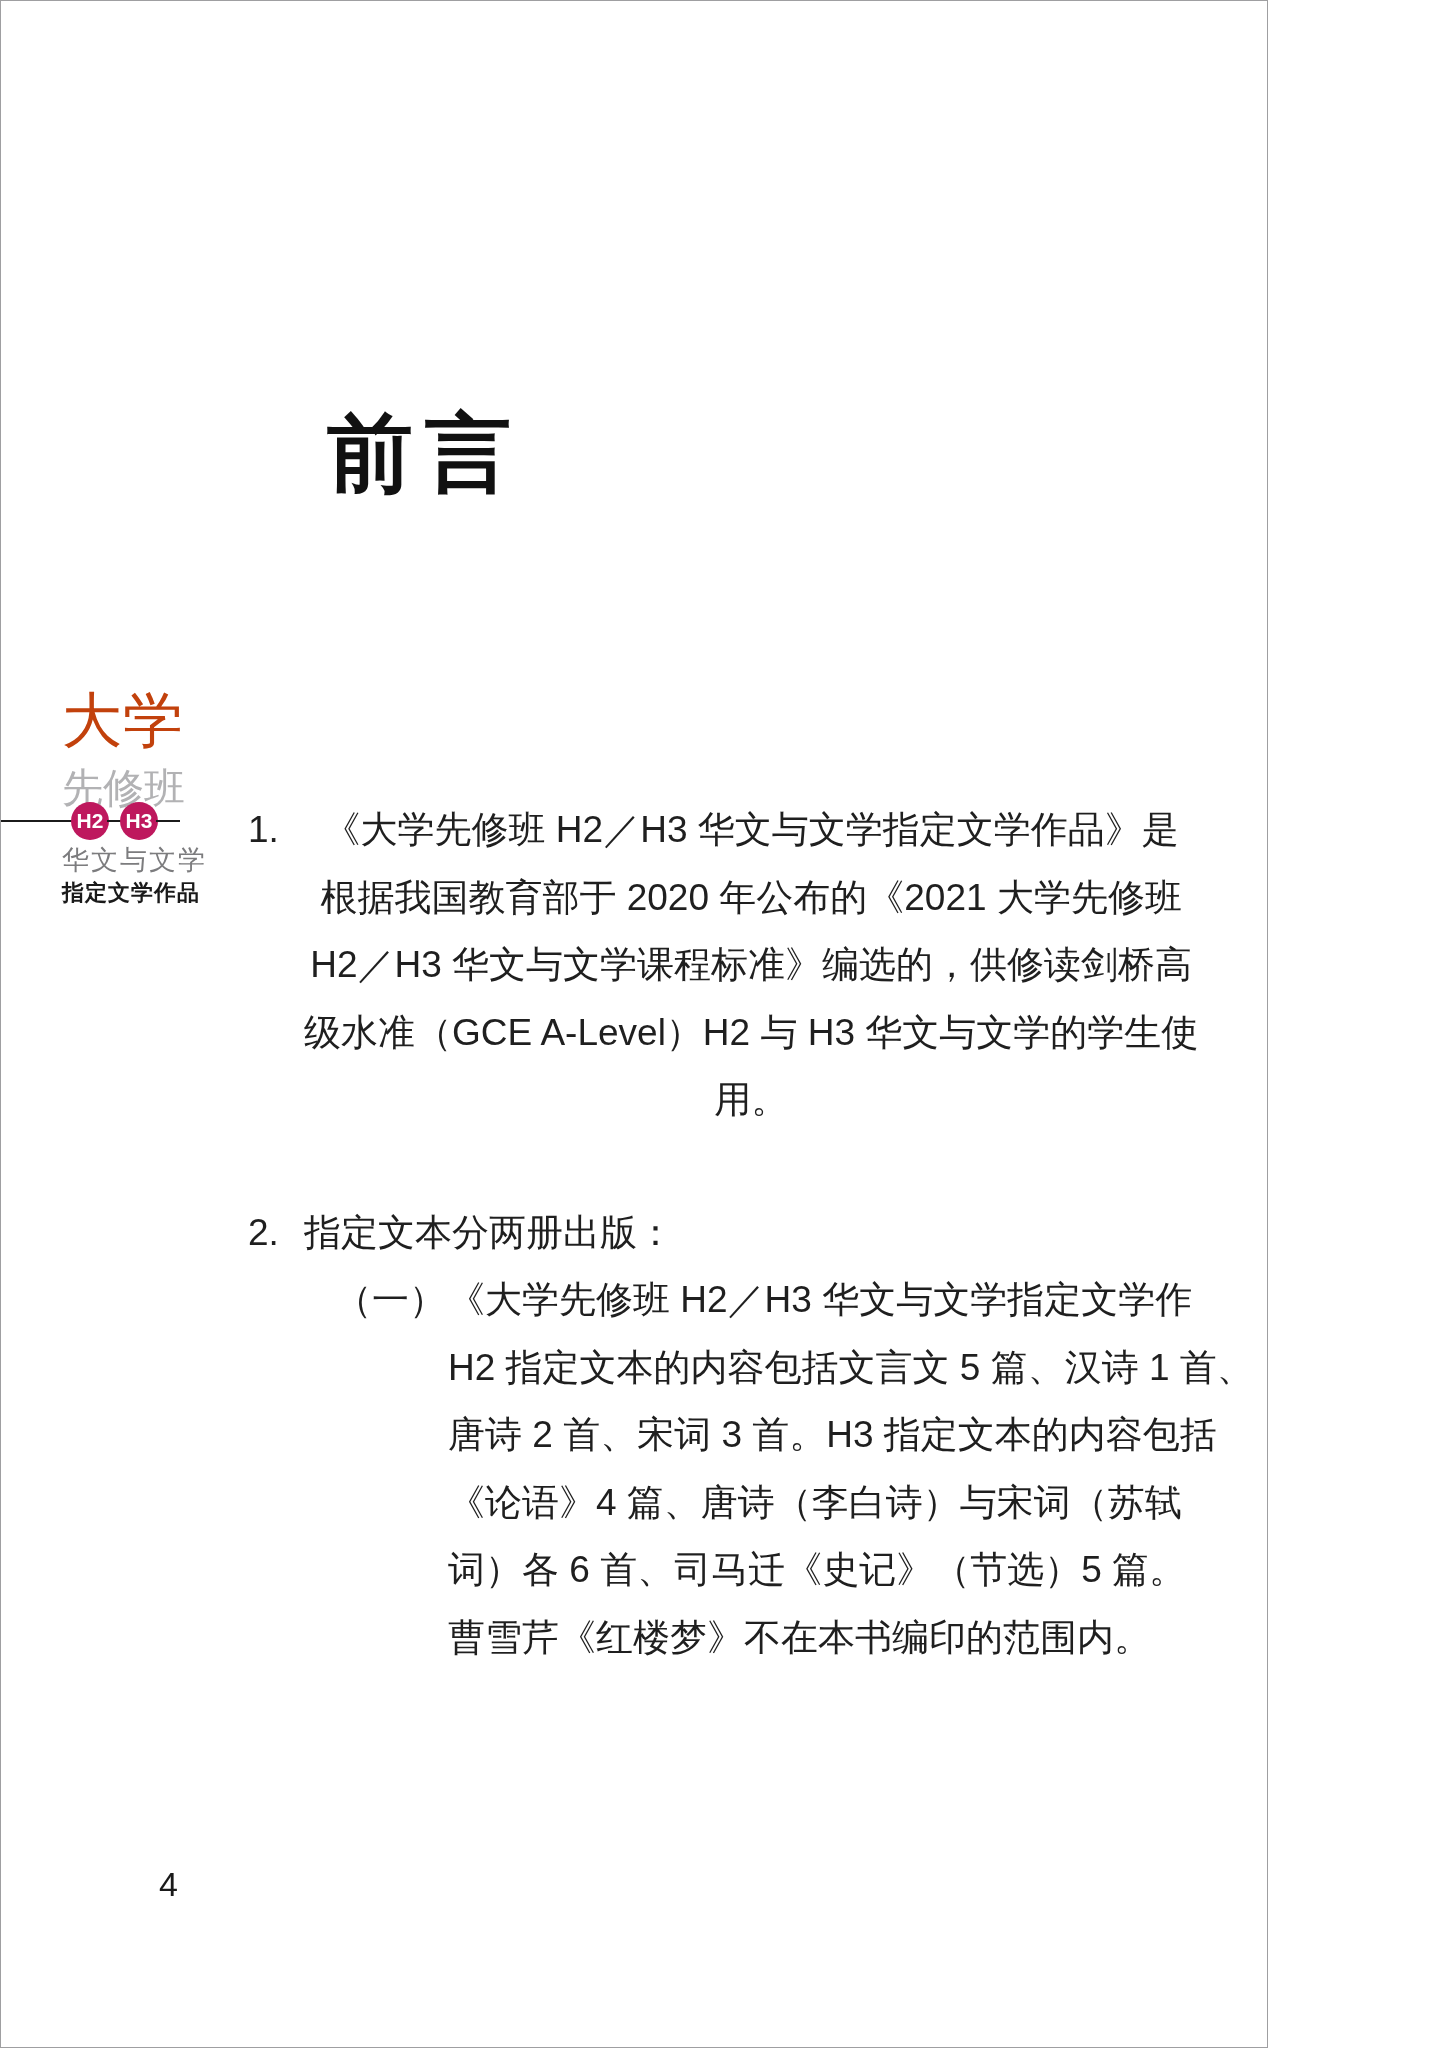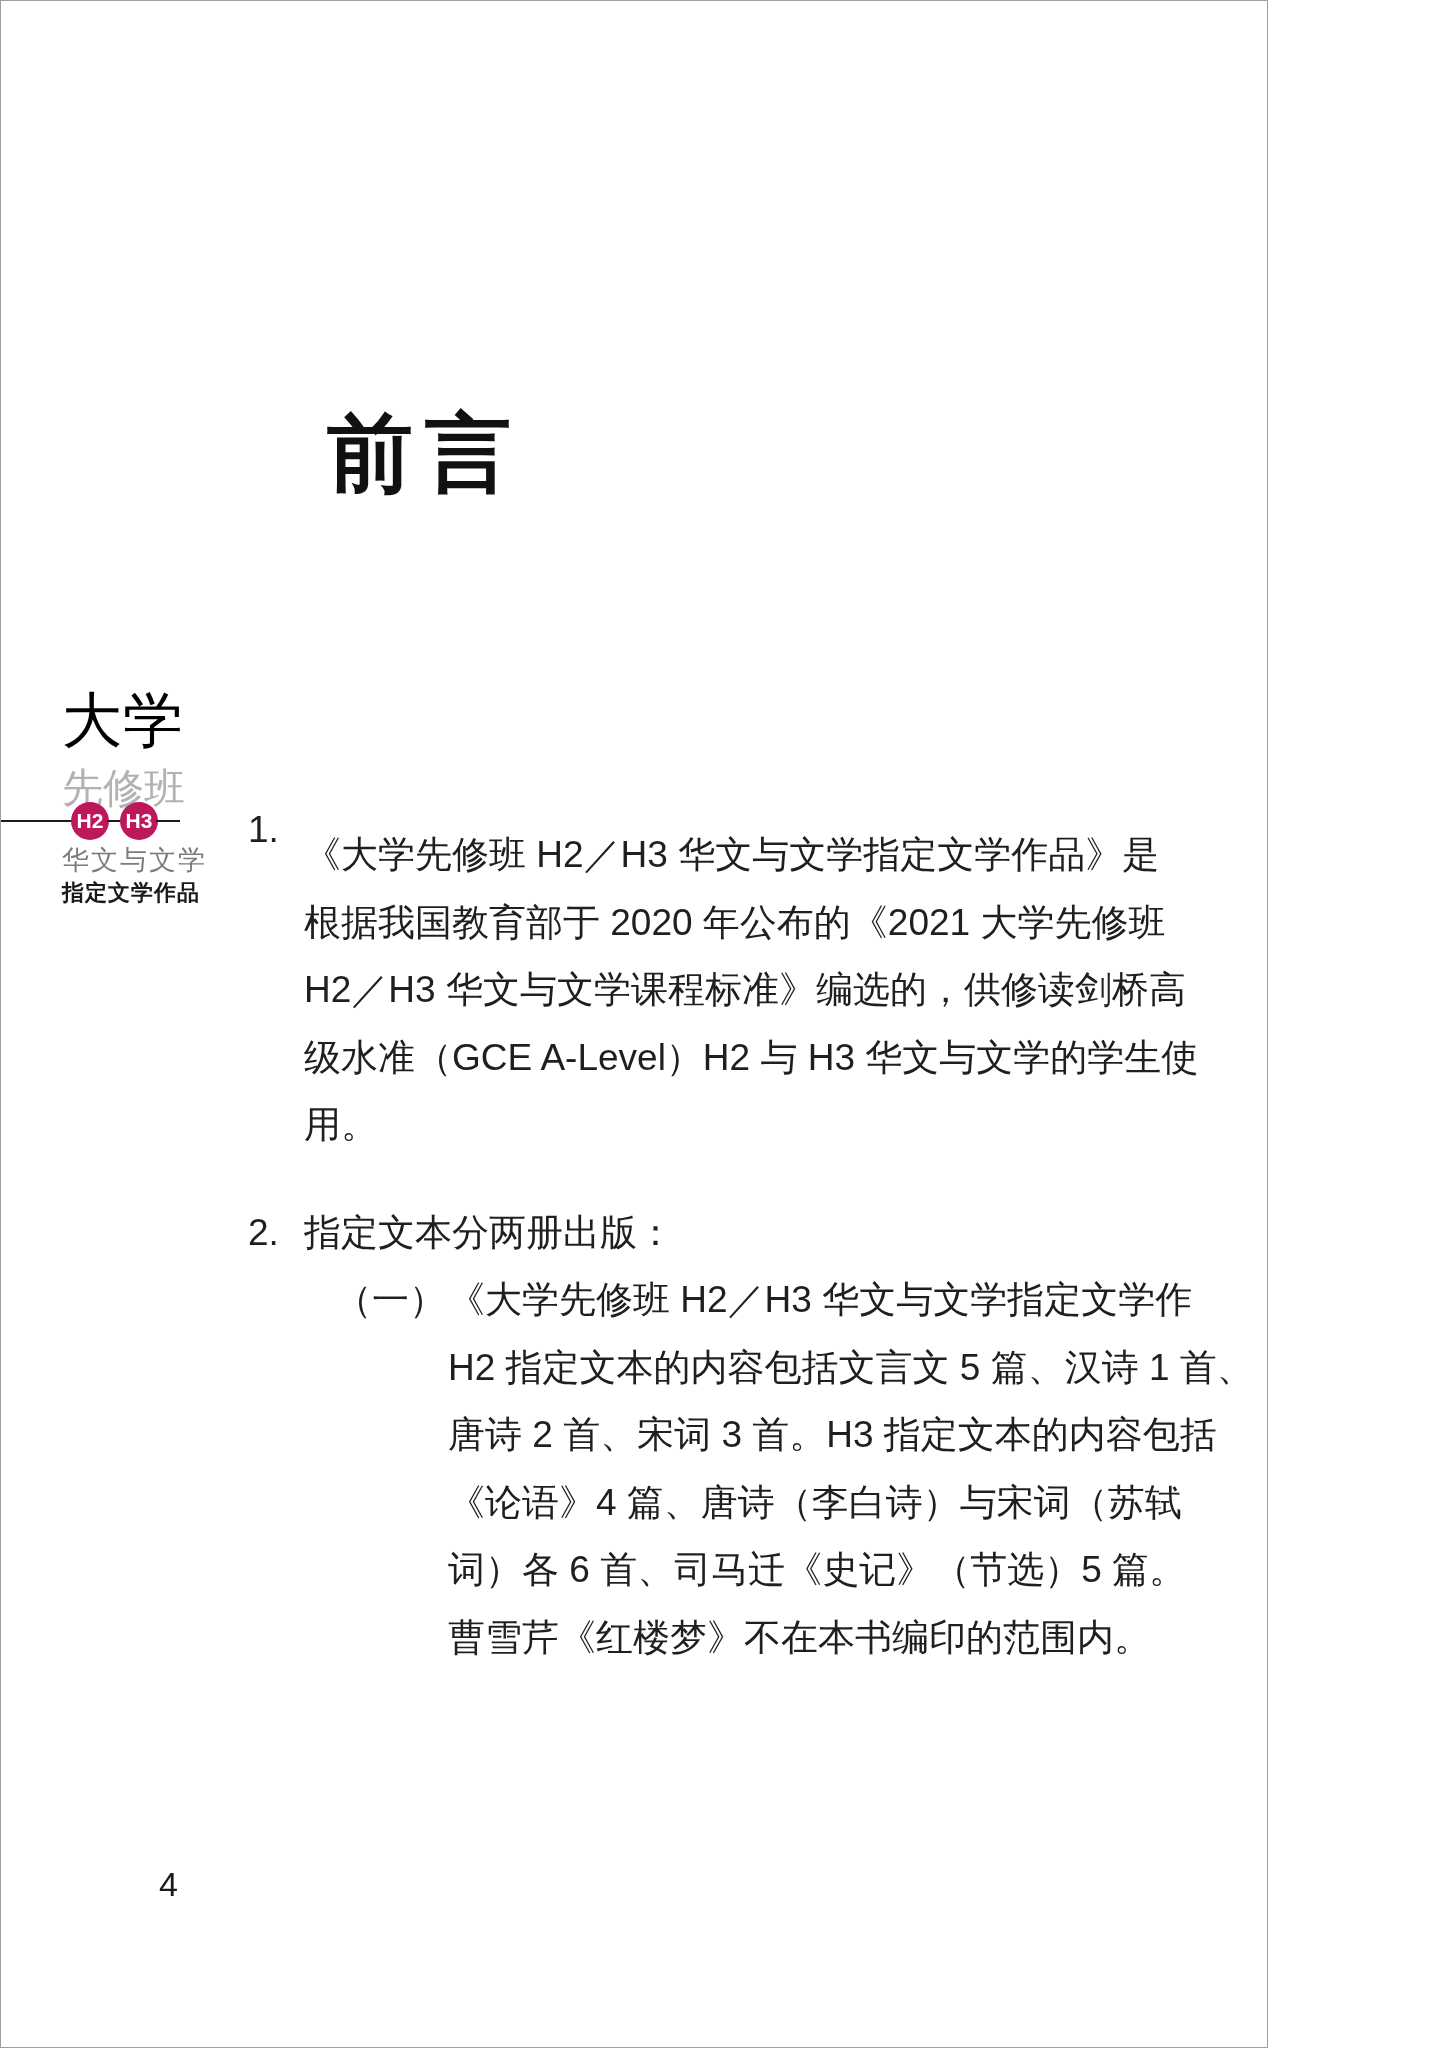--- a/index.html
+++ b/index.html
@@ -32,21 +32,21 @@
       letter-spacing: 12px;
       color: #111111;
       white-space: nowrap;
     }
 
     
     .logo { position: absolute; left: 0; top: 0; }
     .logo-large {
       position: absolute; left: 61px; top: 690px;
       font-size: 60px; line-height: 1;
-      color: #000000; letter-spacing: 1px; white-space: nowrap;
+      color: #c2410c; letter-spacing: 1px; white-space: nowrap;
     }
     .logo-medium {
       position: absolute; left: 61px; top: 767px;
       font-size: 41px; line-height: 1;
       color: #b2b2b4; letter-spacing: 0px; white-space: nowrap;
     }
     .badge-row {
       position: absolute; left: 0; top: 801px;
       width: 200px; height: 38px;
     }
@@ -87,21 +87,21 @@
       font-weight: 400;
     }
     .line { white-space: nowrap; }
     .num {
       position: absolute;
       left: 247px;
       line-height: 67.5px;
       white-space: nowrap;
     }
     .col { position: absolute; }
-    .col-item1 { left: 303px; top: 820px; }
+    .col-item1 { left: 303px; top: 795px; text-align: center; }
     .num-item1 { top: 795px; }
     .col-item2 { left: 303px; top: 1198px; text-align: center; }
     .num-item2 { top: 1198px; }
     .sub-label {
       position: absolute; left: 334px; top: 1265px;
       line-height: 67.5px; white-space: nowrap;
     }
     .col-sub1 { left: 447px; top: 1265px; }
 
     

